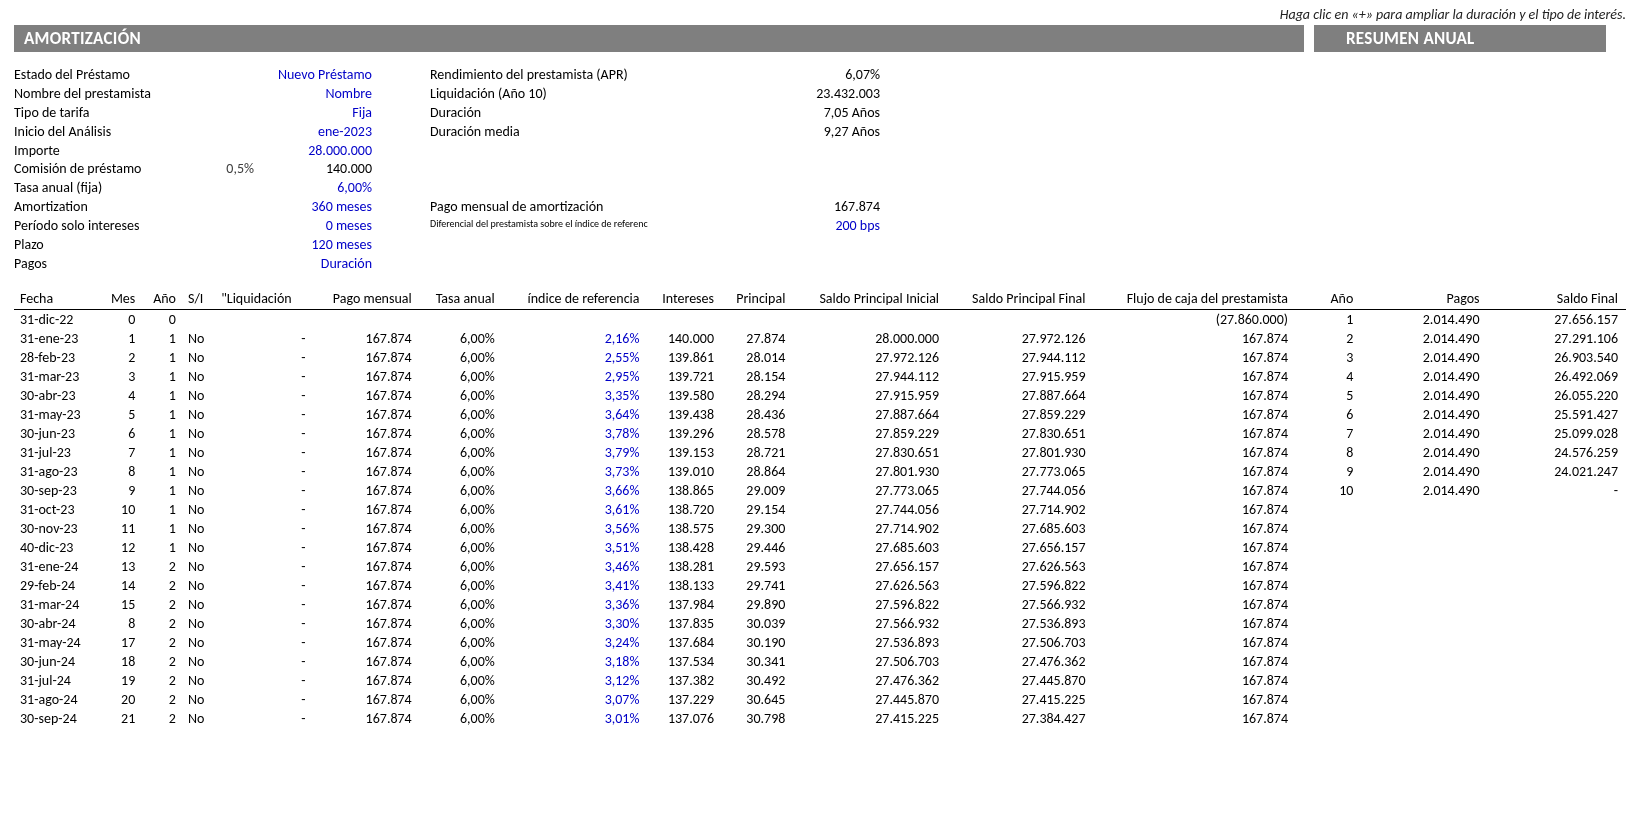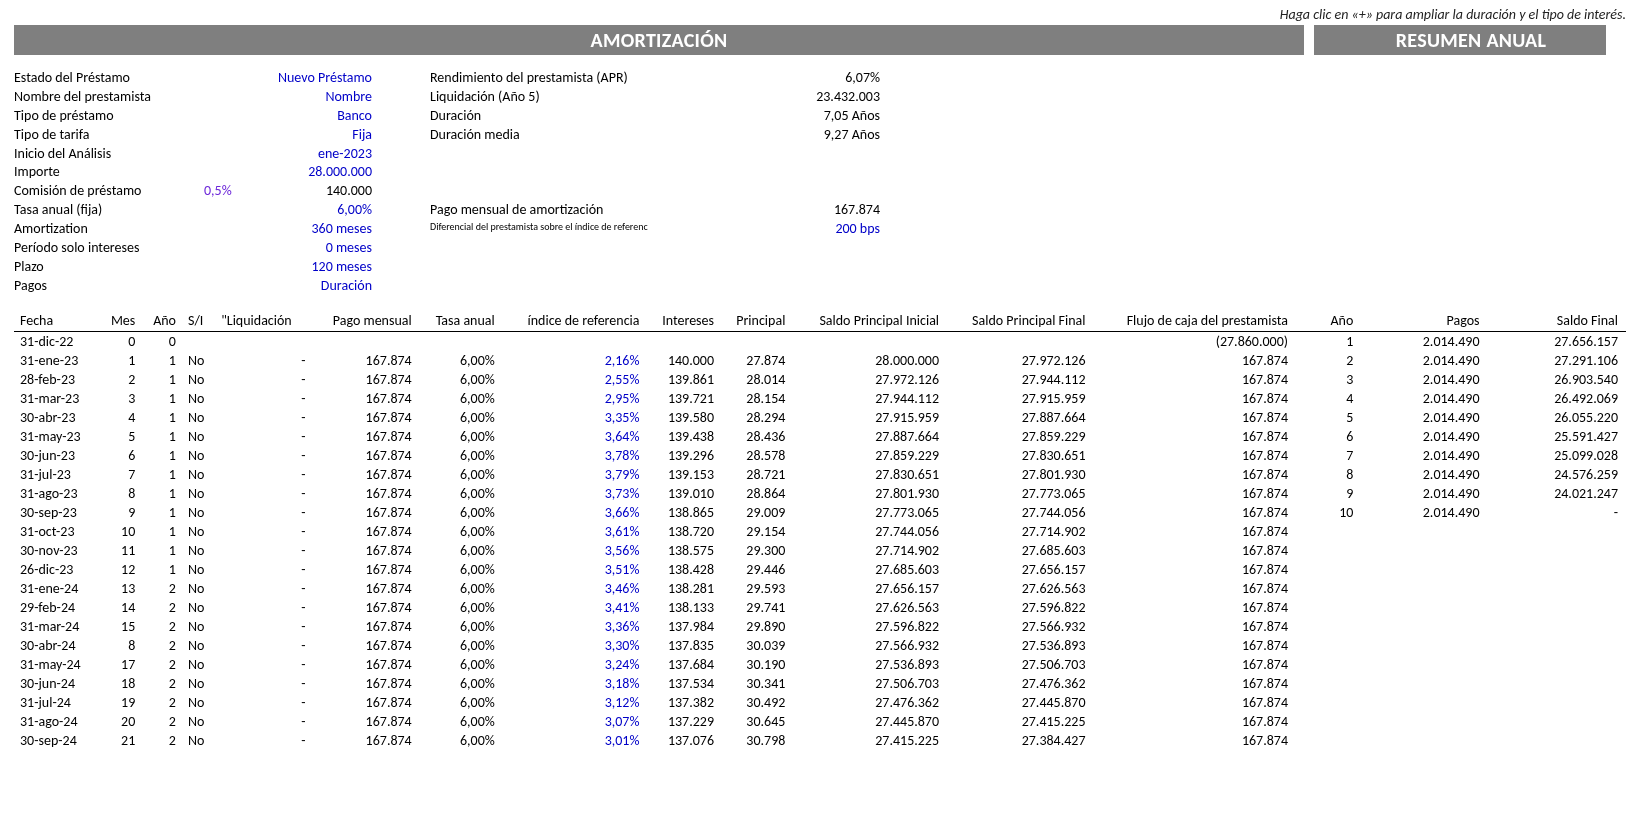--- a/index.html
+++ b/index.html
@@ -22,39 +22,38 @@
   }
   .section-bars {
     display:flex;
     gap: 10px;
     margin-bottom: 14px;
   }
   .bar {
     background:#7f7f7f;
     color:#fff;
     font-weight:bold;
-    font-size:20px;
+    font-size:17px;
     padding: 3px 10px;
     letter-spacing:0.3px;
-    text-align:center;
   }
   .bar-left { flex: 0 0 1270px; }
   .bar-right { flex: 0 0 250px; padding-left:32px; }
   .info-grid {
     display:flex;
     gap: 58px;
     margin-bottom: 14px;
   }
   .info-col { }
   .info-row {
     display:flex;
     line-height: 1.35;
   }
   .info-label { width: 190px; }
-  .info-extra { width: 50px; text-align:left; padding-right:8px; color:#6d28d9;}
+  .info-extra { width: 50px; text-align:right; padding-right:8px; color:#404040;}
   .info-val { width: 110px; text-align:right; color:#0000c8; }
   .info-val-black { width: 110px; text-align:right; color:#000; }
   .info-col2-label { width:340px; }
   .info-col2-val { width:110px; text-align:right;}
   table.amort {
     border-collapse: collapse;
     width: 100%;
     font-size:14px;
   }
   table.amort th {
@@ -110,25 +109,20 @@
           <div class="info-label">Estado del Préstamo</div>
           <div class="info-extra"></div>
           <div class="info-val">Nuevo Préstamo</div>
         </div>
         <div class="info-row">
           <div class="info-label">Nombre del prestamista</div>
           <div class="info-extra"></div>
           <div class="info-val">Nombre</div>
         </div>
         <div class="info-row">
-          <div class="info-label">Tipo de préstamo</div>
-          <div class="info-extra"></div>
-          <div class="info-val">Banco</div>
-        </div>
-        <div class="info-row">
           <div class="info-label">Tipo de tarifa</div>
           <div class="info-extra"></div>
           <div class="info-val">Fija</div>
         </div>
         <div class="info-row">
           <div class="info-label">Inicio del Análisis</div>
           <div class="info-extra"></div>
           <div class="info-val">ene-2023</div>
         </div>
         <div class="info-row">
@@ -171,21 +165,21 @@
           <div class="info-extra"></div>
           <div class="info-val">Duración</div>
         </div>
       </div>
     <div class="info-col" id="right-info">
         <div class="info-row">
           <div class="info-col2-label">Rendimiento del prestamista (APR)</div>
           <div class="info-col2-val">6,07%</div>
         </div>
         <div class="info-row">
-          <div class="info-col2-label">Liquidación (Año 5)</div>
+          <div class="info-col2-label">Liquidación (Año 10)</div>
           <div class="info-col2-val">23.432.003</div>
         </div>
         <div class="info-row">
           <div class="info-col2-label">Duración</div>
           <div class="info-col2-val">7,05 Años</div>
         </div>
         <div class="info-row">
           <div class="info-col2-label">Duración media</div>
           <div class="info-col2-val">9,27 Años</div>
         </div>
@@ -402,21 +396,21 @@
               <td>167.874</td>
               <td>6,00%</td>
               <td class="blue">3,56%</td>
               <td>138.575</td>
               <td>29.300</td>
               <td>27.714.902</td>
               <td>27.685.603</td>
               <td>167.874</td>
             </tr>
             <tr>
-              <td class="left">26-dic-23</td>
+              <td class="left">40-dic-23</td>
               <td>12</td>
               <td>1</td>
               <td class="left">No</td>
               <td>-</td>
               <td>167.874</td>
               <td>6,00%</td>
               <td class="blue">3,51%</td>
               <td>138.428</td>
               <td>29.446</td>
               <td>27.685.603</td>

